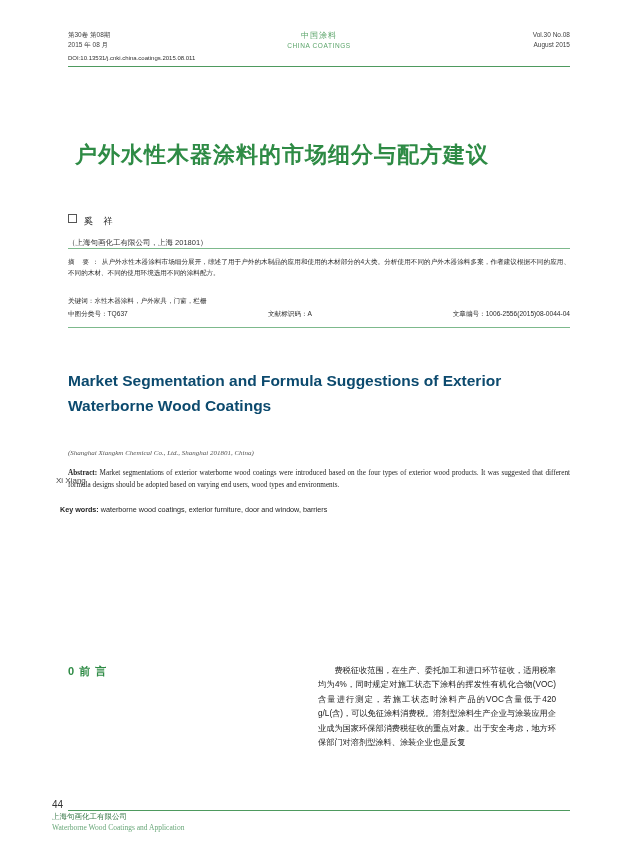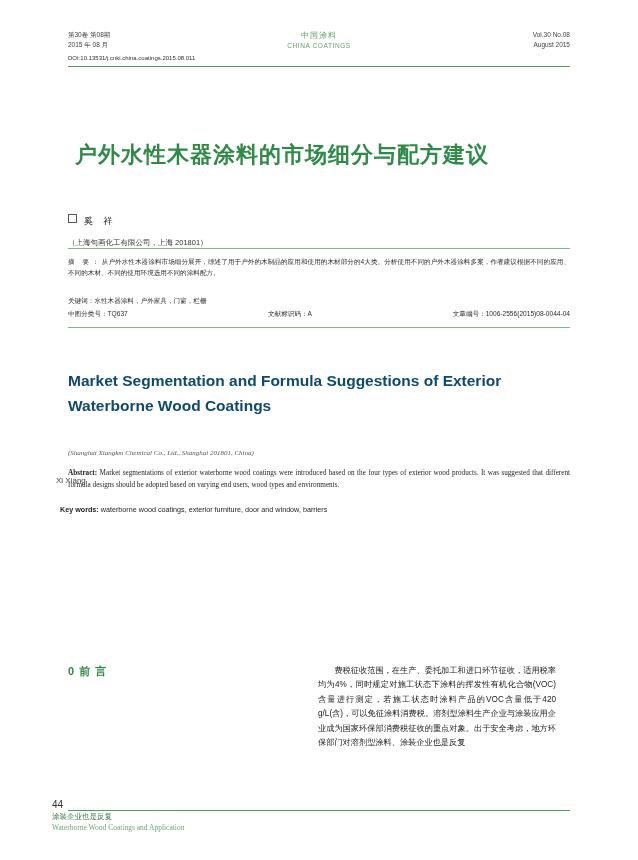--- a/index.html
+++ b/index.html
@@ -359,17 +359,17 @@
     <span>前  言</span>
   </div>
 
   <div class="col col-right">
     <p>费税征收范围，在生产、委托加工和进口环节征收，适用税率均为4%，同时规定对施工状态下涂料的挥发性有机化合物(VOC)含量进行测定，若施工状态时涂料产品的VOC含量低于420 g/L(含)，可以免征涂料消费税。溶剂型涂料生产企业与涂装应用企业成为国家环保部消费税征收的重点对象。出于安全考虑，地方环保部门对溶剂型涂料、涂装企业也是反复</p>
   </div>
 
   <div class="rule-bottom"></div>
   <div class="footer">
     <div class="pagenum">44</div>
-    <div class="foot-cn">涂装企业也是反复</div>
+    <div class="foot-cn">上海句画化工有限公司</div>
     <div class="foot-en">Waterborne Wood Coatings and Application</div>
   </div>
 
 </div>
 
 </body></html>

